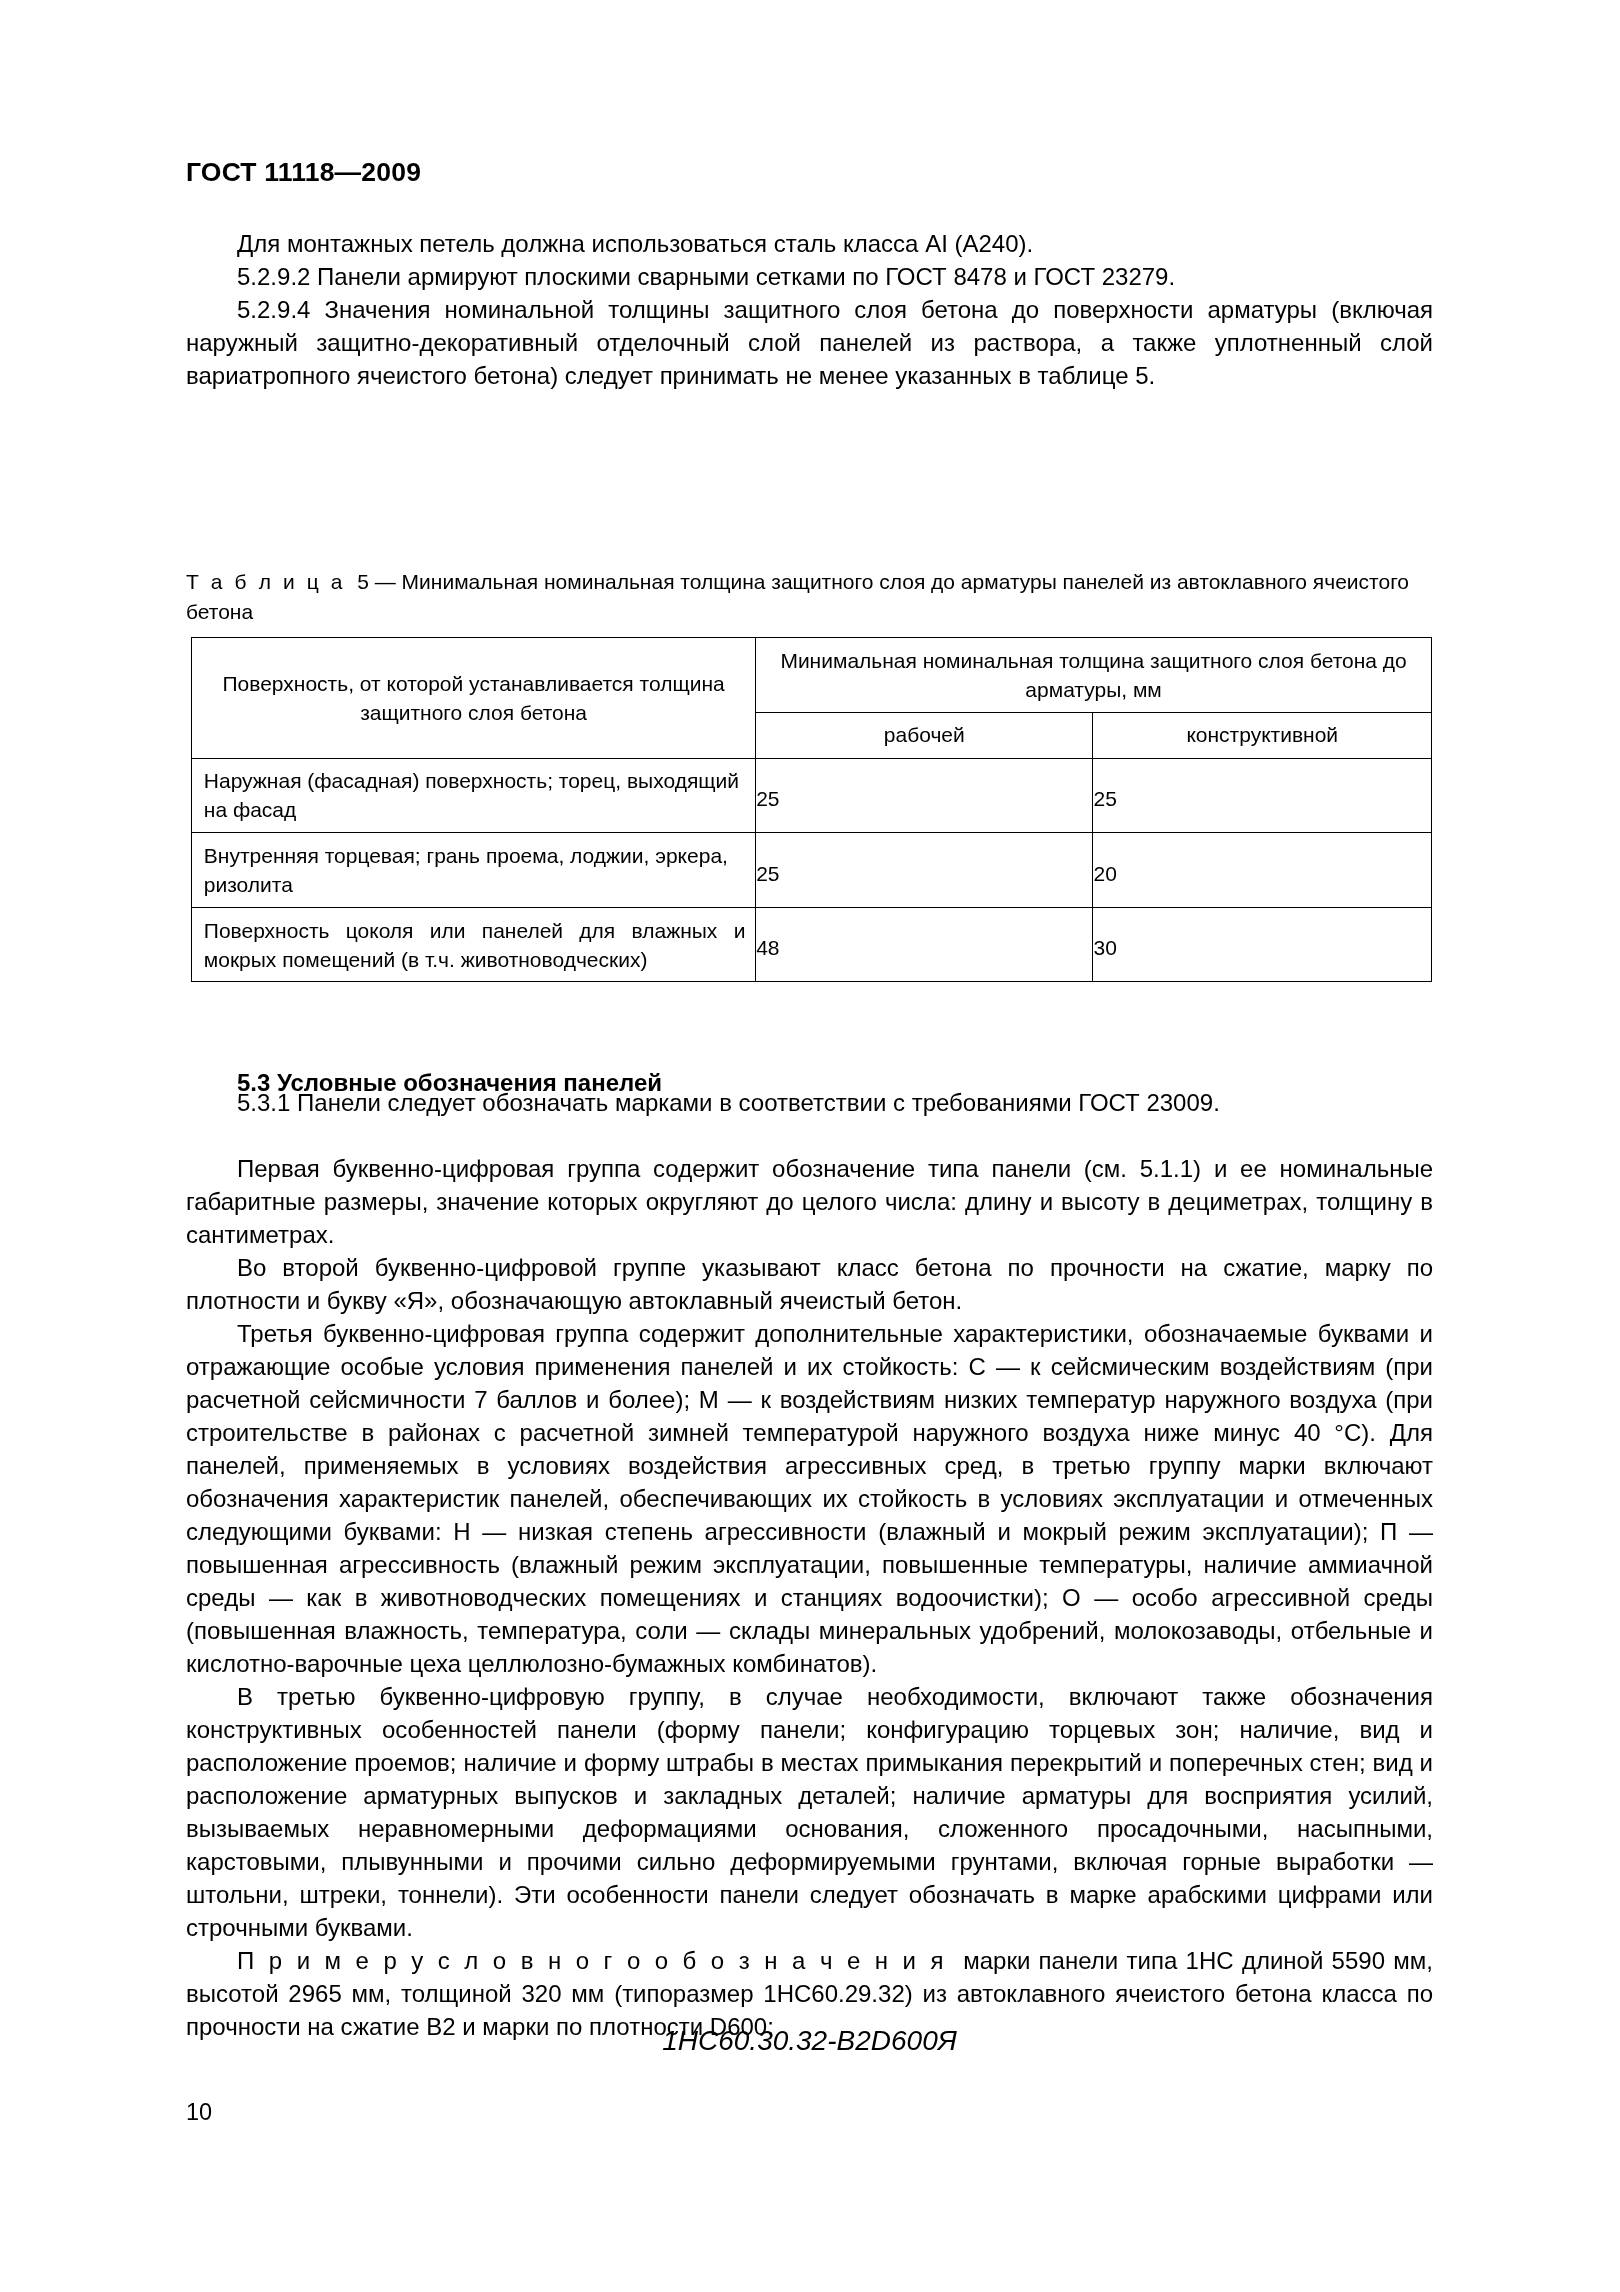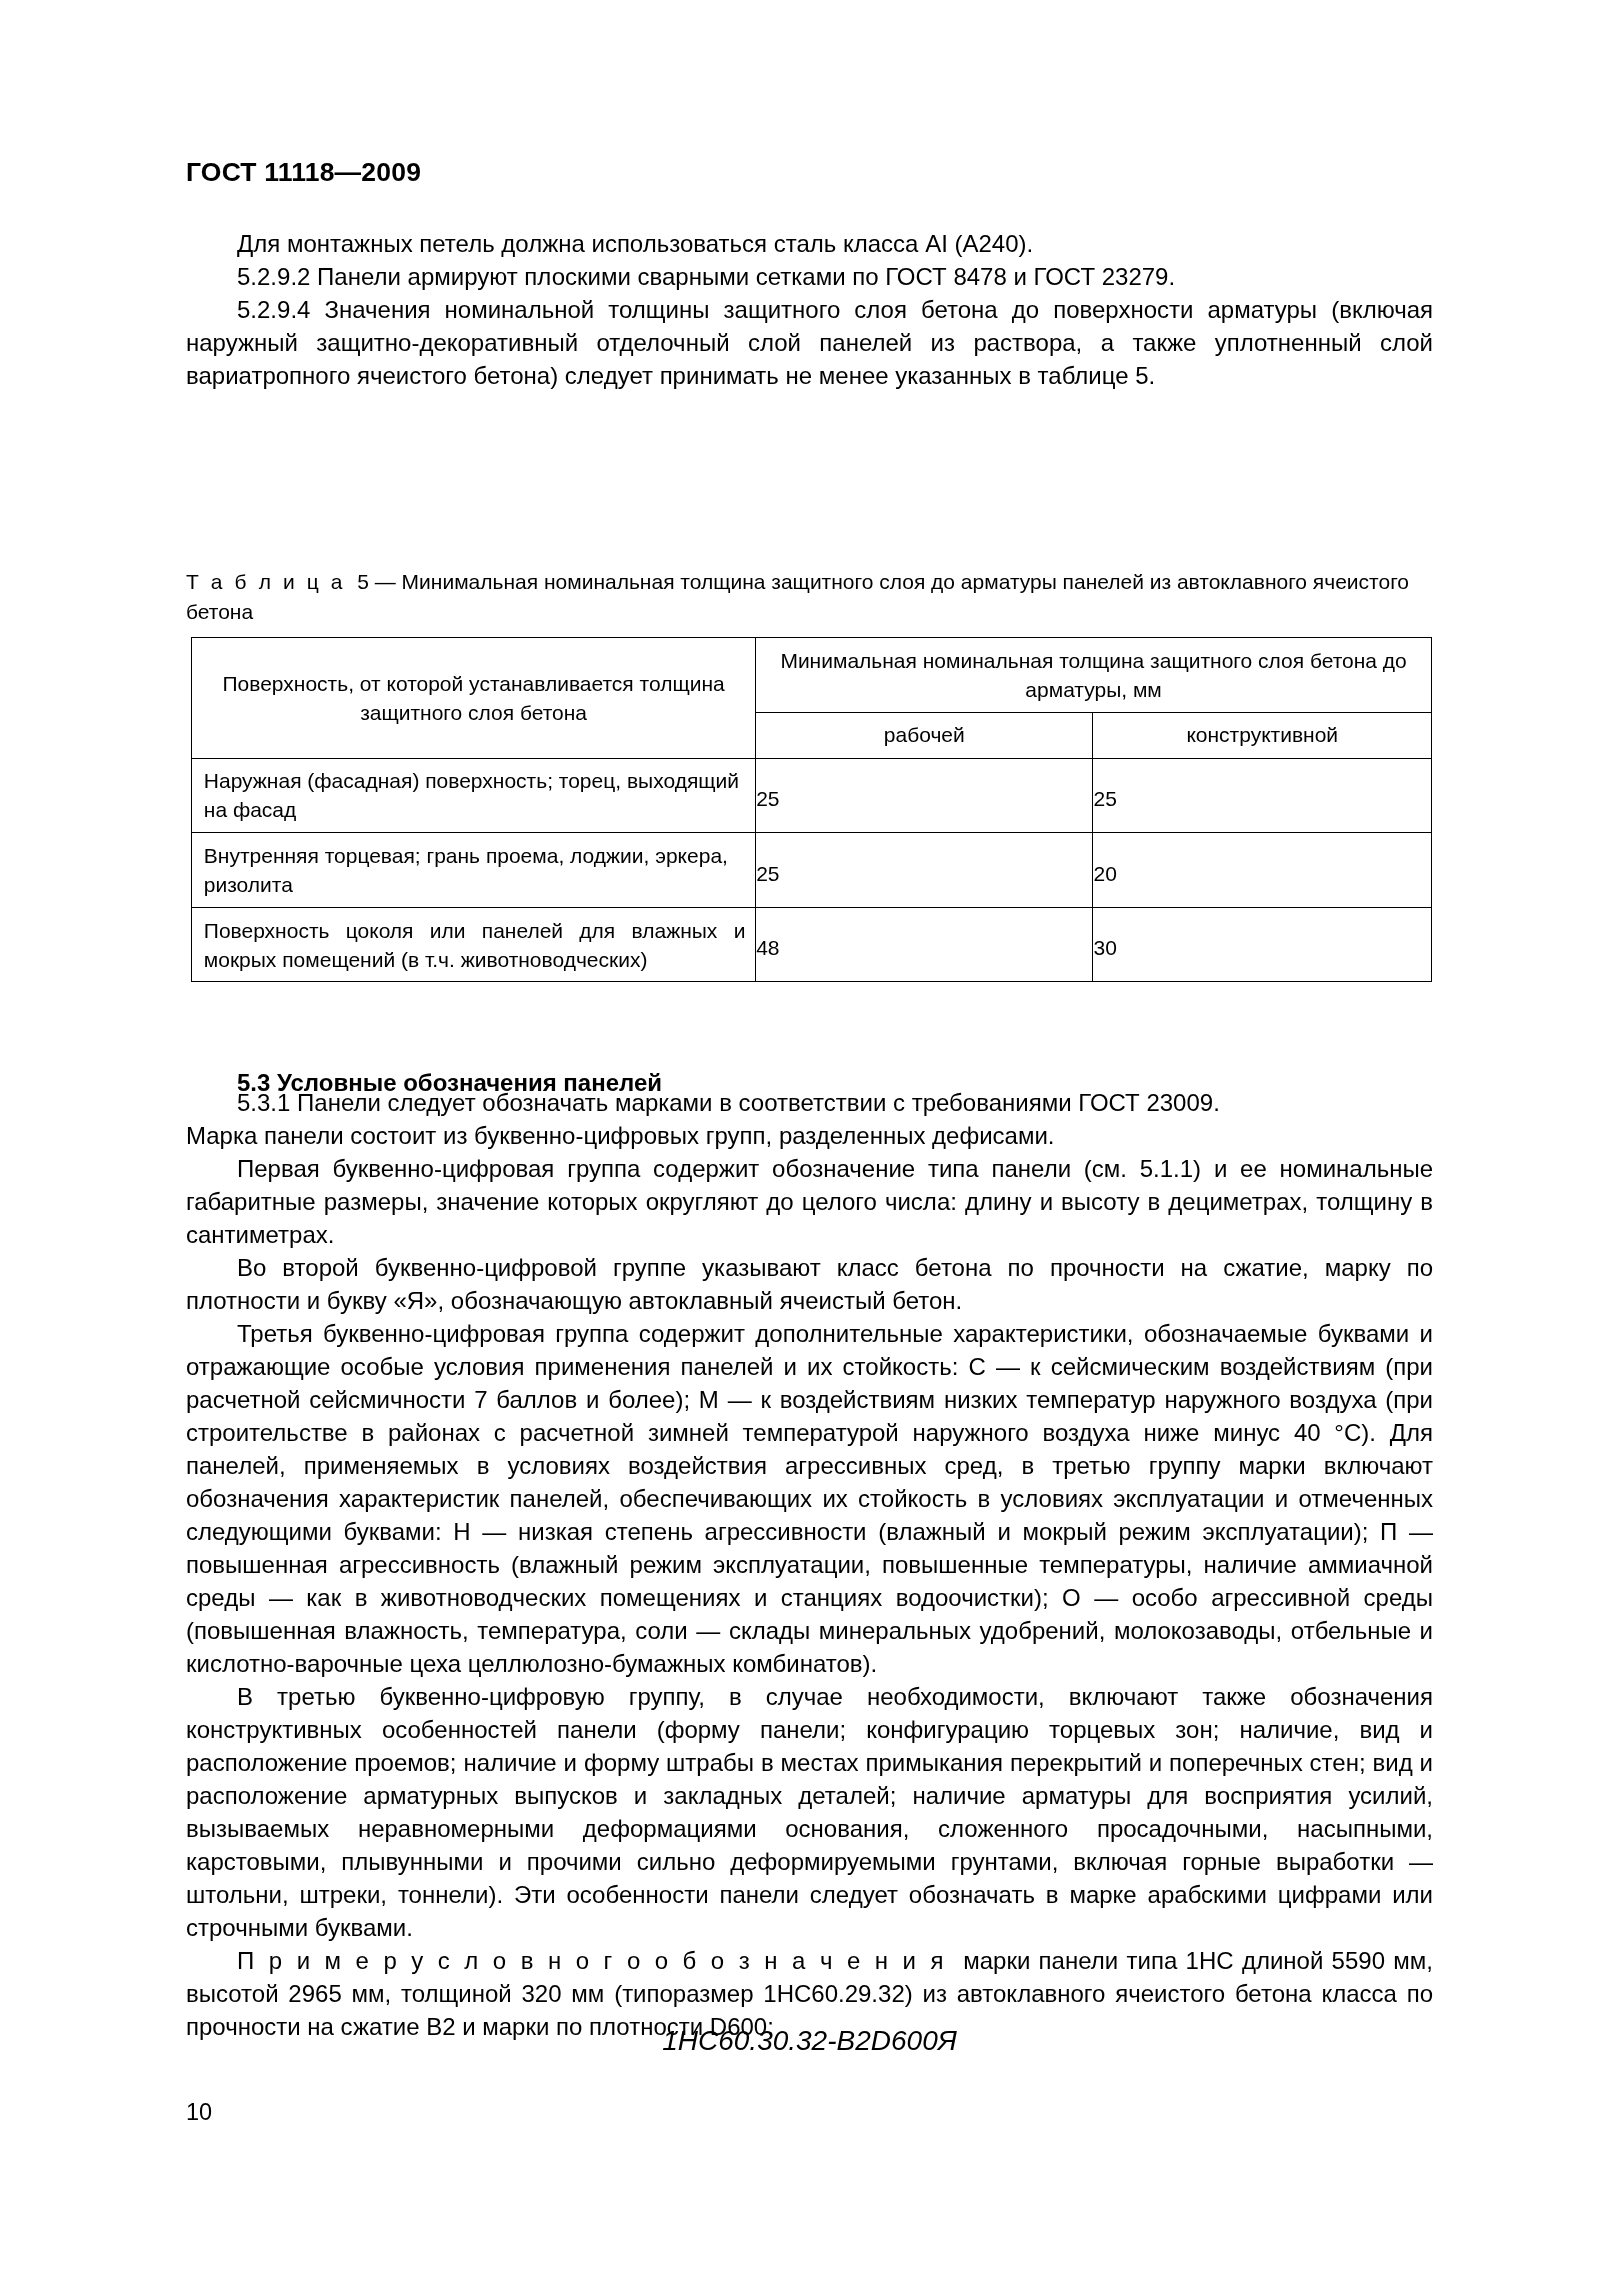--- a/index.html
+++ b/index.html
@@ -202,21 +202,20 @@
         <td class="num">48</td>
         <td class="num">30</td>
       </tr>
     </tbody>
   </table>
 
   <div class="sec-head">5.3  Условные обозначения панелей</div>
 
   <div class="block-53">
     <p class="para indent">5.3.1  Панели следует обозначать марками в соответствии с требованиями ГОСТ 23009.</p>
-    <p class="para">Марка панели состоит из буквенно-цифровых групп, разделенных дефисами.</p>
   </div>
 
   <div class="block-main">
     <p class="para indent">Первая буквенно-цифровая группа содержит обозначение типа панели (см. 5.1.1) и ее номинальные габаритные размеры, значение которых округляют до целого числа: длину и высоту в дециметрах, толщину в сантиметрах.</p>
     <p class="para indent">Во второй буквенно-цифровой группе указывают класс бетона по прочности на сжатие, марку по плотности и букву «Я», обозначающую автоклавный ячеистый бетон.</p>
     <p class="para indent">Третья буквенно-цифровая группа содержит дополнительные характеристики, обозначаемые буквами и отражающие особые условия применения панелей и их стойкость: С — к сейсмическим воздействиям (при расчетной сейсмичности 7 баллов и более); М — к воздействиям низких температур наружного воздуха (при строительстве в районах с расчетной зимней температурой наружного воздуха ниже минус 40 °С). Для панелей, применяемых в условиях воздействия агрессивных сред, в третью группу марки включают обозначения характеристик панелей, обеспечивающих их стойкость в условиях эксплуатации и отмеченных следующими буквами: Н — низкая степень агрессивности (влажный и мокрый режим эксплуатации); П — повышенная агрессивность (влажный режим эксплуатации, повышенные температуры, наличие аммиачной среды — как в животноводческих помещениях и станциях водоочистки); О — особо агрессивной среды (повышенная влажность, температура, соли — склады минеральных удобрений, молокозаводы, отбельные и кислотно-варочные цеха целлюлозно-бумажных комбинатов).</p>
     <p class="para indent">В третью буквенно-цифровую группу, в случае необходимости, включают также обозначения конструктивных особенностей панели (форму панели; конфигурацию торцевых зон; наличие, вид и расположение проемов; наличие и форму штрабы в местах примыкания перекрытий и поперечных стен; вид и расположение арматурных выпусков и закладных деталей; наличие арматуры для восприятия усилий, вызываемых неравномерными деформациями основания, сложенного просадочными, насыпными, карстовыми, плывунными и прочими сильно деформируемыми грунтами, включая горные выработки — штольни, штреки, тоннели). Эти особенности панели следует обозначать в марке арабскими цифрами или строчными буквами.</p>
     <p class="para indent"><span class="sp-wide">П р и м е р  у с л о в н о г о  о б о з н а ч е н и я</span><span>&nbsp; </span><span>марки панели типа 1НС длиной 5590 мм, высотой 2965 мм, толщиной 320 мм (типоразмер 1НС60.29.32) из автоклавного ячеистого бетона класса по прочности на сжатие В2 и марки по плотности D600:</span></p>
   </div>
 

